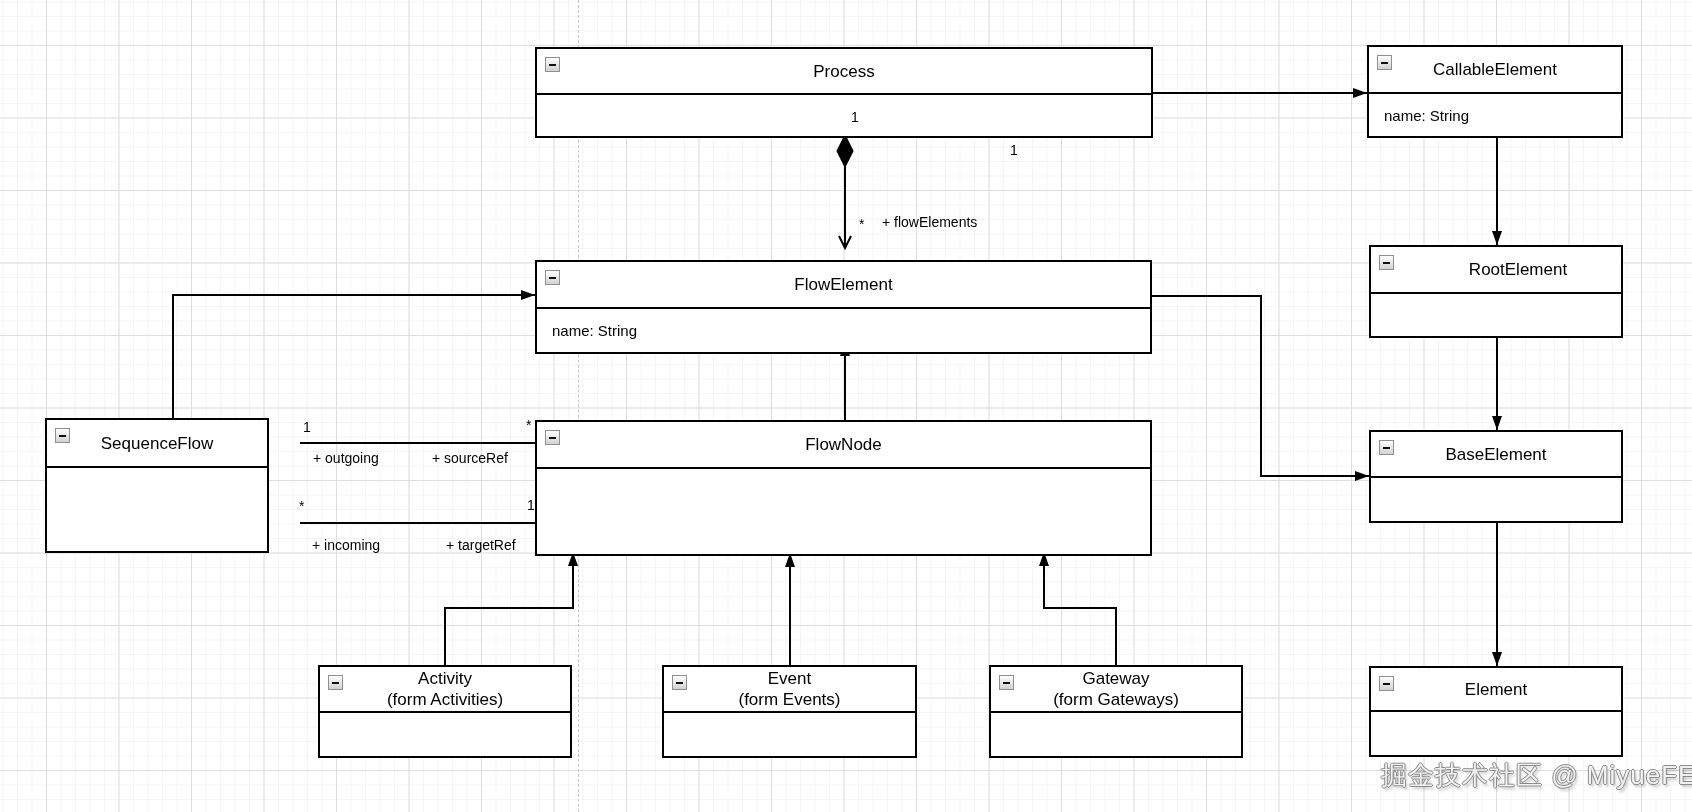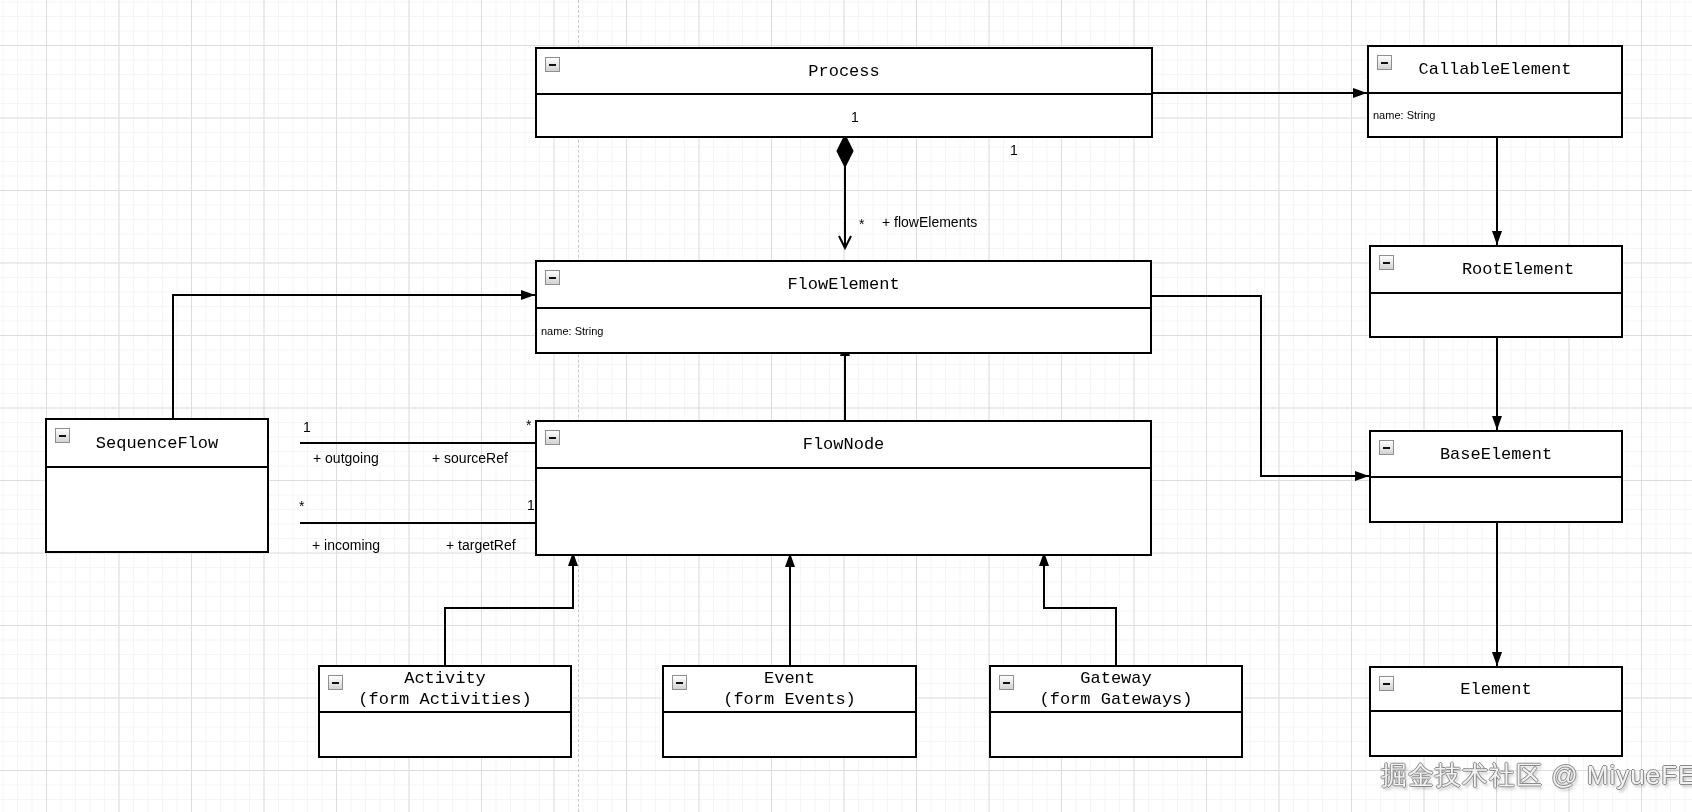--- a/index.html
+++ b/index.html
@@ -25,25 +25,25 @@
   }
   svg.edges{position:absolute;left:0;top:0;pointer-events:none;}
   svg.edges g{pointer-events:stroke;}
   .cls{
     position:absolute;background:#ffffff;border:2px solid #000;
     box-sizing:border-box;display:flex;flex-direction:column;color:#000;
   }
   .hd{
     position:relative;border-bottom:2px solid #000;
     display:flex;flex-direction:column;align-items:center;justify-content:center;
-    font-size:17px;line-height:21px;flex:0 0 auto;text-align:center;font-family:Liberation Mono, monospace;
+    font-size:17px;line-height:21px;flex:0 0 auto;text-align:center;
   }
   .bd{
     flex:1 1 auto;display:flex;align-items:center;
-    font-size:11px;padding-left:4px;text-align:center;
+    font-size:15px;padding-left:15px;text-align:center;
   }
   .collapse{
     position:absolute;left:8px;top:8px;width:15px;height:15px;
     box-sizing:border-box;border:1px solid #8f8f8f;
     background:linear-gradient(#fefefe,#d2d2d2);
     display:flex;align-items:center;justify-content:center;cursor:pointer;
   }
   .collapse::after{content:"";width:7px;height:2px;background:#111;}
   .edge-label{
     position:absolute;transform:translateY(-50%);

